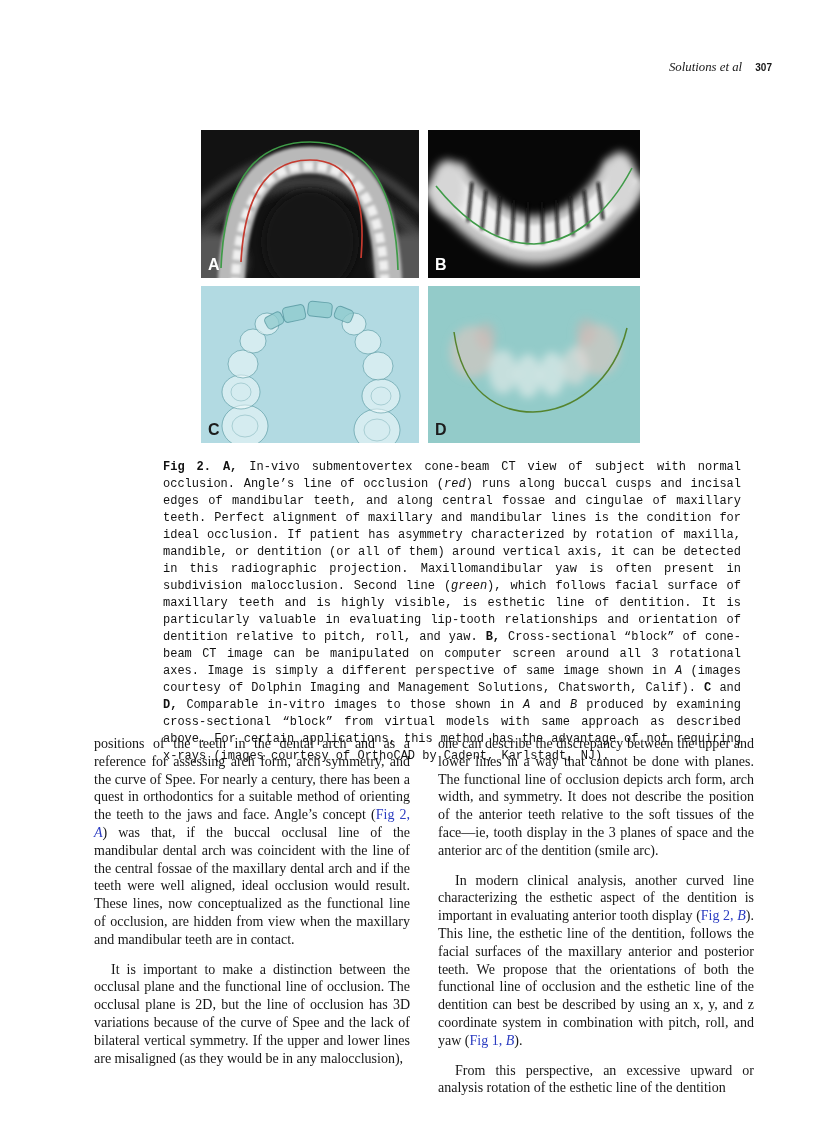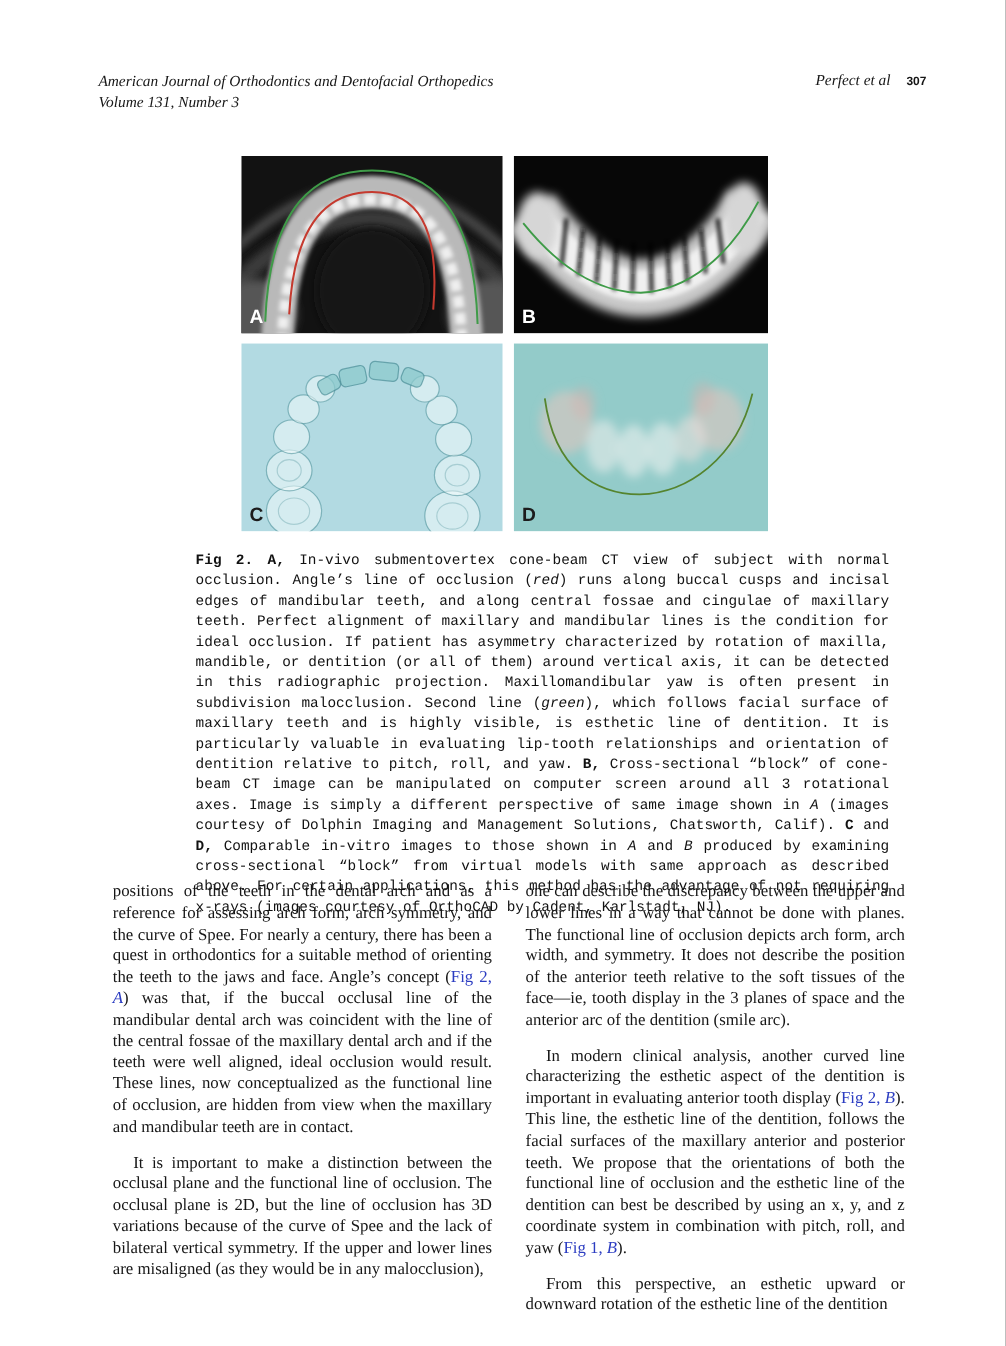--- a/index.html
+++ b/index.html
@@ -36,26 +36,22 @@
   .seg-b{font-weight:bold;}
   .seg-i{font-style:italic;}
   .seg-link{color:var(--link,#2b3cc1);}
   .seg-ilink{color:var(--link,#2b3cc1);font-style:italic;}
 </style>
 </head>
 <body>
 
 <div class="page" style="--link: #2b3cc1; --red: #c53a2f; --green: #3f9b48; --dgreen: #55842e; --panelC: #b2dae2; --panelD: #93cbc9;">
 
-  <div class="hdr-left">
-    <div>American Journal of Orthodontics and Dentofacial Orthopedics</div>
-    <div>Volume 131, Number 3</div>
-  </div>
   <div class="hdr-right">
-    <span class="authors">Perfect et al</span>
+    <span class="authors">Solutions et al</span>
     <span class="pageno">307</span>
   </div>
 
   <div class="panel" id="panelA">
     <svg viewBox="0 0 218 148" preserveAspectRatio="none">
       <defs>
         <filter id="b1" x="-40%" y="-40%" width="180%" height="180%">
             <feGaussianBlur stdDeviation="1.6"></feGaussianBlur>
           </filter>
         <filter id="b2" x="-60%" y="-60%" width="220%" height="220%">
@@ -151,16 +147,16 @@
 
   <div class="caption"><span class="seg-b">Fig 2.  </span><span class="seg-b">A,</span><span> In-vivo submentovertex cone-beam CT view of subject with normal occlusion. Angle’s line of occlusion (</span><span class="seg-i">red</span><span>) runs along buccal cusps and incisal edges of mandibular teeth, and along central fossae and cingulae of maxillary teeth. Perfect alignment of maxillary and mandibular lines is the condition for ideal occlusion. If patient has asymmetry characterized by rotation of maxilla, mandible, or dentition (or all of them) around vertical axis, it can be detected in this radiographic projection. Maxillomandibular yaw is often present in subdivision malocclusion. Second line (</span><span class="seg-i">green</span><span>), which follows facial surface of maxillary teeth and is highly visible, is esthetic line of dentition. It is particularly valuable in evaluating lip-tooth relationships and orientation of dentition relative to pitch, roll, and yaw. </span><span class="seg-b">B,</span><span> Cross-sectional “block” of cone-beam CT image can be manipulated on computer screen around all 3 rotational axes. Image is simply a different perspective of same image shown in </span><span class="seg-i">A</span><span> (images courtesy of Dolphin Imaging and Management Solutions, Chatsworth, Calif). </span><span class="seg-b">C</span><span> and </span><span class="seg-b">D,</span><span> Comparable in-vitro images to those shown in </span><span class="seg-i">A</span><span> and </span><span class="seg-i">B</span><span> produced by examining cross-sectional “block” from virtual models with same approach as described above. For certain applications, this method has the advantage of not requiring x-rays (images courtesy of OrthoCAD by Cadent, Karlstadt, NJ).</span></div>
 
   <div class="col" id="colL">
     <p><span>positions of the teeth in the dental arch and as a reference for assessing arch form, arch symmetry, and the curve of Spee. For nearly a century, there has been a quest in orthodontics for a suitable method of orienting the teeth to the jaws and face. Angle’s concept (</span><span class="seg-link">Fig 2, </span><span class="seg-ilink">A</span><span>) was that, if the buccal occlusal line of the mandibular dental arch was coincident with the line of the central fossae of the maxillary dental arch and if the teeth were well aligned, ideal occlusion would result. These lines, now conceptualized as the functional line of occlusion, are hidden from view when the maxillary and mandibular teeth are in contact.</span></p>
     <p class="indent"><span>It is important to make a distinction between the occlusal plane and the functional line of occlusion. The occlusal plane is 2D, but the line of occlusion has 3D variations because of the curve of Spee and the lack of bilateral vertical symmetry. If the upper and lower lines are misaligned (as they would be in any malocclusion),</span></p>
   </div>
   <div class="col" id="colR">
     <p><span>one can describe the discrepancy between the upper and lower lines in a way that cannot be done with planes. The functional line of occlusion depicts arch form, arch width, and symmetry. It does not describe the position of the anterior teeth relative to the soft tissues of the face—ie, tooth display in the 3 planes of space and the anterior arc of the dentition (smile arc).</span></p>
     <p class="indent"><span>In modern clinical analysis, another curved line characterizing the esthetic aspect of the dentition is important in evaluating anterior tooth display (</span><span class="seg-link">Fig 2, </span><span class="seg-ilink">B</span><span>). This line, the esthetic line of the dentition, follows the facial surfaces of the maxillary anterior and posterior teeth. We propose that the orientations of both the functional line of occlusion and the esthetic line of the dentition can best be described by using an x, y, and z coordinate system in combination with pitch, roll, and yaw (</span><span class="seg-link">Fig 1, </span><span class="seg-ilink">B</span><span>).</span></p>
-    <p class="indent"><span>From this perspective, an esthetic upward or downward rotation of the esthetic line of the dentition</span></p>
+    <p class="indent"><span>From this perspective, an excessive upward or analysis rotation of the esthetic line of the dentition</span></p>
   </div>
 
 </div>
 
 </body></html>

